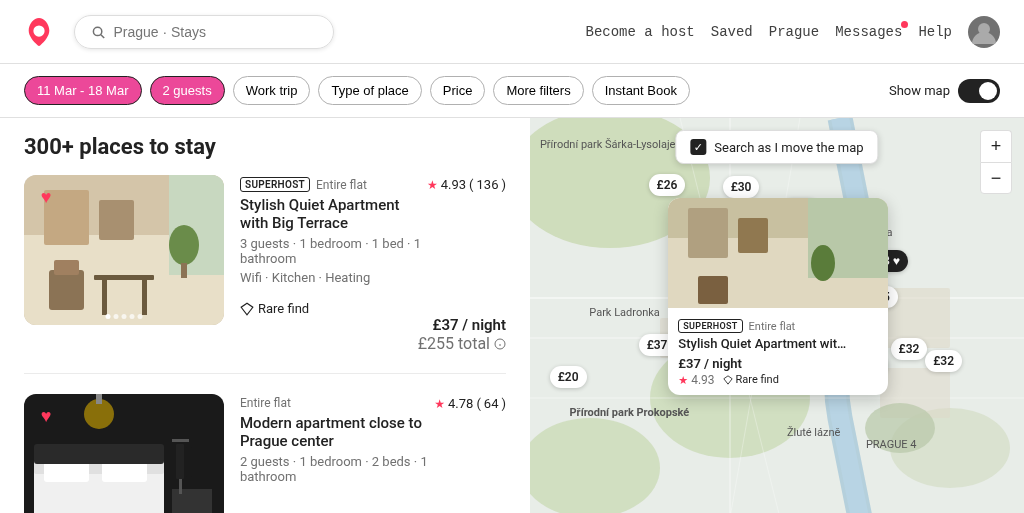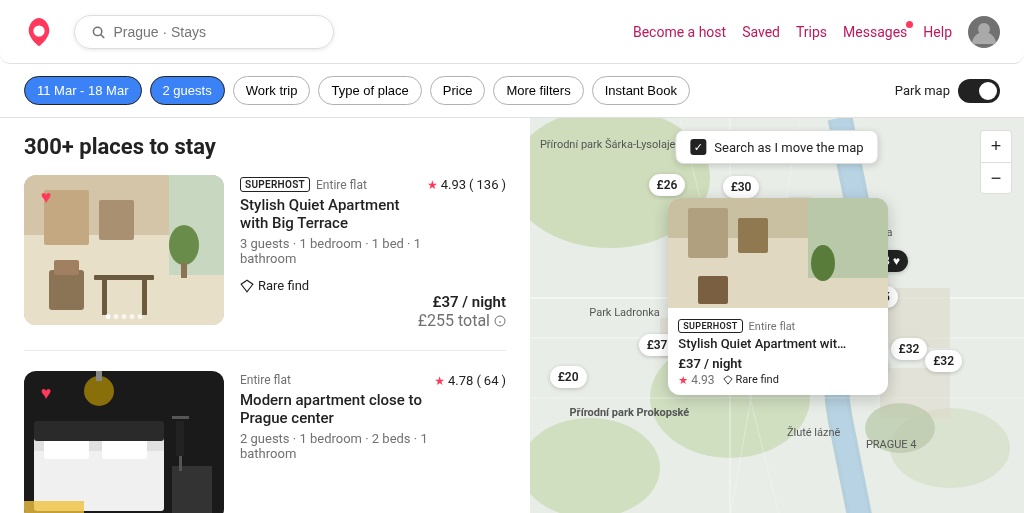--- a/index.html
+++ b/index.html
@@ -1,32 +1,32 @@
 <!DOCTYPE html>
 <html><head>
   <meta charset="utf-8">
   <style>
     * { box-sizing: border-box; margin: 0; padding: 0; }
     body { font-family: -apple-system, BlinkMacSystemFont, 'Segoe UI', Roboto, sans-serif; font-size: 14px; color: #222; background: #fff; overflow: hidden; }
 
     
-    .header { display: flex; align-items: center; padding: 16px 24px; border-bottom: 1px solid #e0e0e0; height: 64px; gap: 20px; border-radius: 10px; }
+    .header { display: flex; align-items: center; padding: 16px 24px; border-bottom: 1px solid #e0e0e0; height: 64px; gap: 20px; }
     .logo { width: 30px; height: 30px; flex-shrink: 0; }
     .search-bar { display: flex; align-items: center; border: 1px solid #ddd; border-radius: 40px; padding: 8px 16px; gap: 8px; flex: 0 0 260px; box-shadow: 0 1px 4px rgba(0,0,0,0.1); cursor: pointer; }
     .search-bar input { border: none; outline: none; font-size: 14px; width: 100%; background: transparent; }
     .nav-links { margin-left: auto; display: flex; align-items: center; gap: 16px; }
-    .nav-link { font-size: 14px; cursor: pointer; white-space: nowrap; color: #be185d; text-decoration: none; }
+    .nav-link { font-size: 14px; cursor: pointer; white-space: nowrap; color: #404040; text-decoration: none; font-family: Liberation Mono, monospace; }
     .messages-dot { position: relative; }
     .messages-dot::after { content: ''; position: absolute; top: -3px; right: -6px; width: 7px; height: 7px; background: #ff385c; border-radius: 50%; }
     .avatar { width: 32px; height: 32px; border-radius: 50%; background: #717171; overflow: hidden; cursor: pointer; }
 
     
     .filters { display: flex; align-items: center; padding: 12px 24px; border-bottom: 1px solid #e0e0e0; gap: 8px; }
     .filter-pill { border: 1px solid #b0b0b0; border-radius: 20px; padding: 6px 12px; font-size: 13px; cursor: pointer; white-space: nowrap; background: #fff; }
-    .filter-pill.active { background: #3b82f6; color: #fff; border-color: #222; }
+    .filter-pill.active { background: #ec4899; color: #fff; border-color: #222; }
     .show-map-toggle { margin-left: auto; display: flex; align-items: center; gap: 8px; font-size: 13px; cursor: pointer; }
     .toggle-switch { width: 42px; height: 24px; background: #222; border-radius: 12px; position: relative; cursor: pointer; }
     .toggle-knob { width: 18px; height: 18px; background: #fff; border-radius: 50%; position: absolute; top: 3px; right: 3px; }
 
     
     .main { display: flex; height: calc(513px - 64px - 49px); }
 
     
     .left-panel { width: 530px; flex-shrink: 0; overflow-y: auto; padding: 16px 24px; }
     .notice-bar { display: flex; align-items: center; gap: 10px; background: #fff8e1; border: 1px solid #ffe082; border-radius: 8px; padding: 8px 12px; font-size: 13px; margin-bottom: 16px; }
@@ -109,21 +109,21 @@
     <svg width="16" height="16" viewBox="0 0 24 24" fill="none" stroke="#717171" stroke-width="2.5">
       <circle cx="11" cy="11" r="7"></circle>
         <line x1="16.5" y1="16.5" x2="22" y2="22"></line>
     </svg>
     <input type="text" readonly="" placeholder="Prague · Stays" style="">
   </div>
 
   <nav class="nav-links">
     <a class="nav-link">Become a host</a>
     <a class="nav-link">Saved</a>
-    <a class="nav-link">Trips</a>
+    <a class="nav-link">Prague</a>
     <a class="nav-link messages-dot">Messages</a>
     <a class="nav-link">Help</a>
     <div class="avatar">
       <svg viewBox="0 0 32 32" fill="#fff" xmlns="http://www.w3.org/2000/svg">
         <circle cx="16" cy="13" r="6" fill="#aaa"></circle>
         <path d="M4 28c0-7 5.4-12 12-12s12 5 12 12" fill="#aaa"></path>
       </svg>
     </div>
   </nav>
 </header>
@@ -131,21 +131,21 @@
 <div class="filters">
   <button class="filter-pill active">11 Mar - 18 Mar</button>
   <button class="filter-pill active">2 guests</button>
   <button class="filter-pill">Work trip</button>
   <button class="filter-pill">Type of place</button>
   <button class="filter-pill">Price</button>
   <button class="filter-pill">More filters</button>
   <button class="filter-pill">Instant Book</button>
 
   <div class="show-map-toggle">
-    <span>Park map</span>
+    <span>Show map</span>
     <div class="toggle-switch">
       <div class="toggle-knob"></div>
     </div>
   </div>
 </div>
 
 <div class="main">
 
   <div class="left-panel">
 
@@ -187,20 +187,21 @@
       </div>
       <div class="listing-info">
         <div class="listing-header">
           <div>
             <div class="superhost-row">
               <span class="superhost-badge">SUPERHOST</span>
               <span class="listing-type">Entire flat</span>
             </div>
             <div class="listing-title">Stylish Quiet Apartment with Big Terrace</div>
             <div class="listing-details">3 guests · 1 bedroom · 1 bed · 1 bathroom</div>
+            <div class="listing-amenities">Wifi · Kitchen · Heating</div>
           </div>
           <div class="rating">
             <span class="star">★</span>
             <span>4.93</span>
             <span>(</span>
               <span>136</span>
               <span>)</span>
           </div>
         </div>
         <div style="margin-top:8px;">

